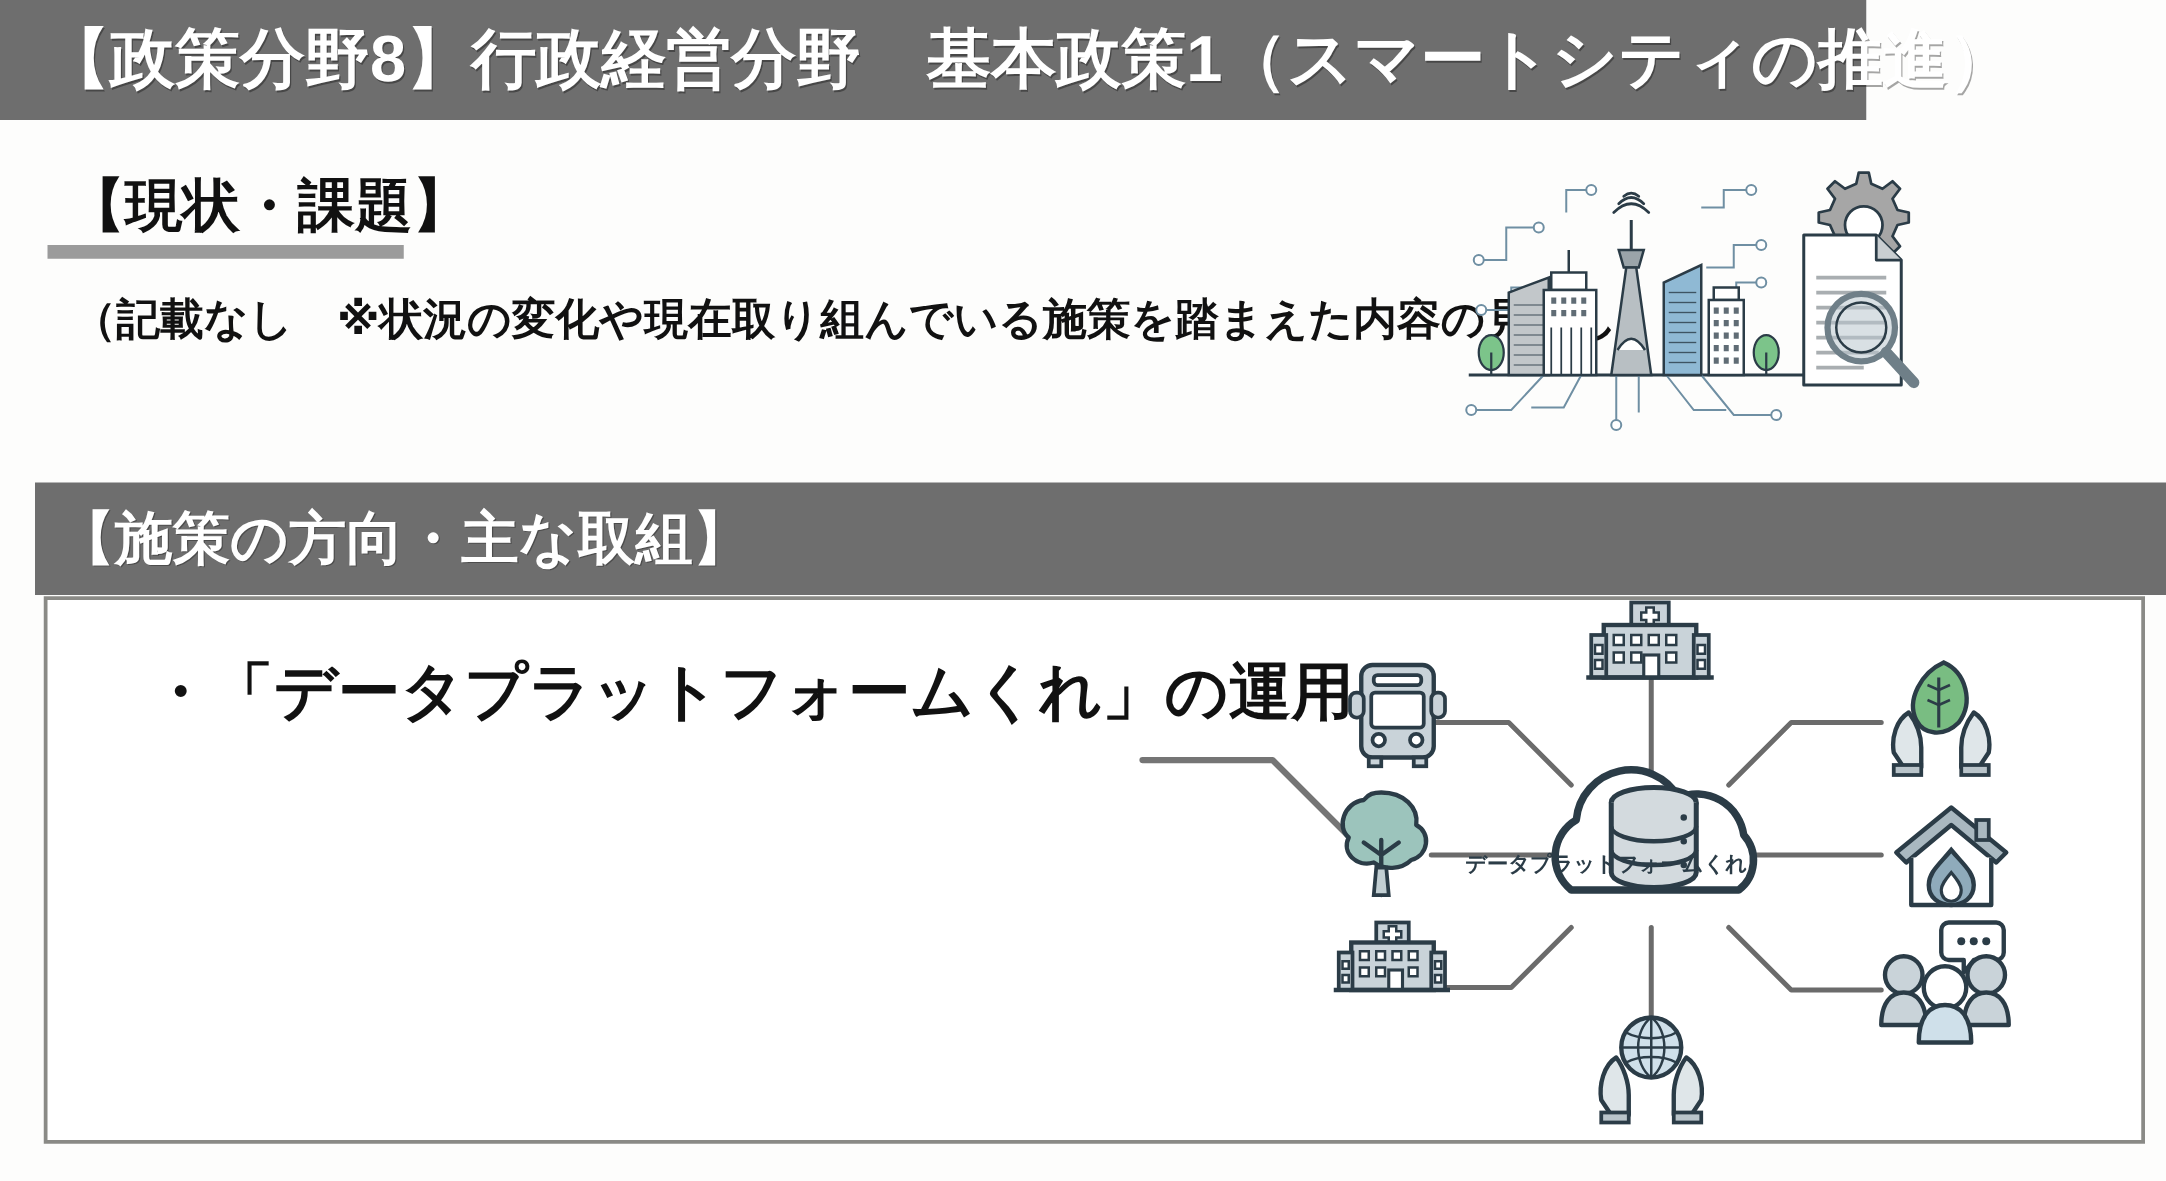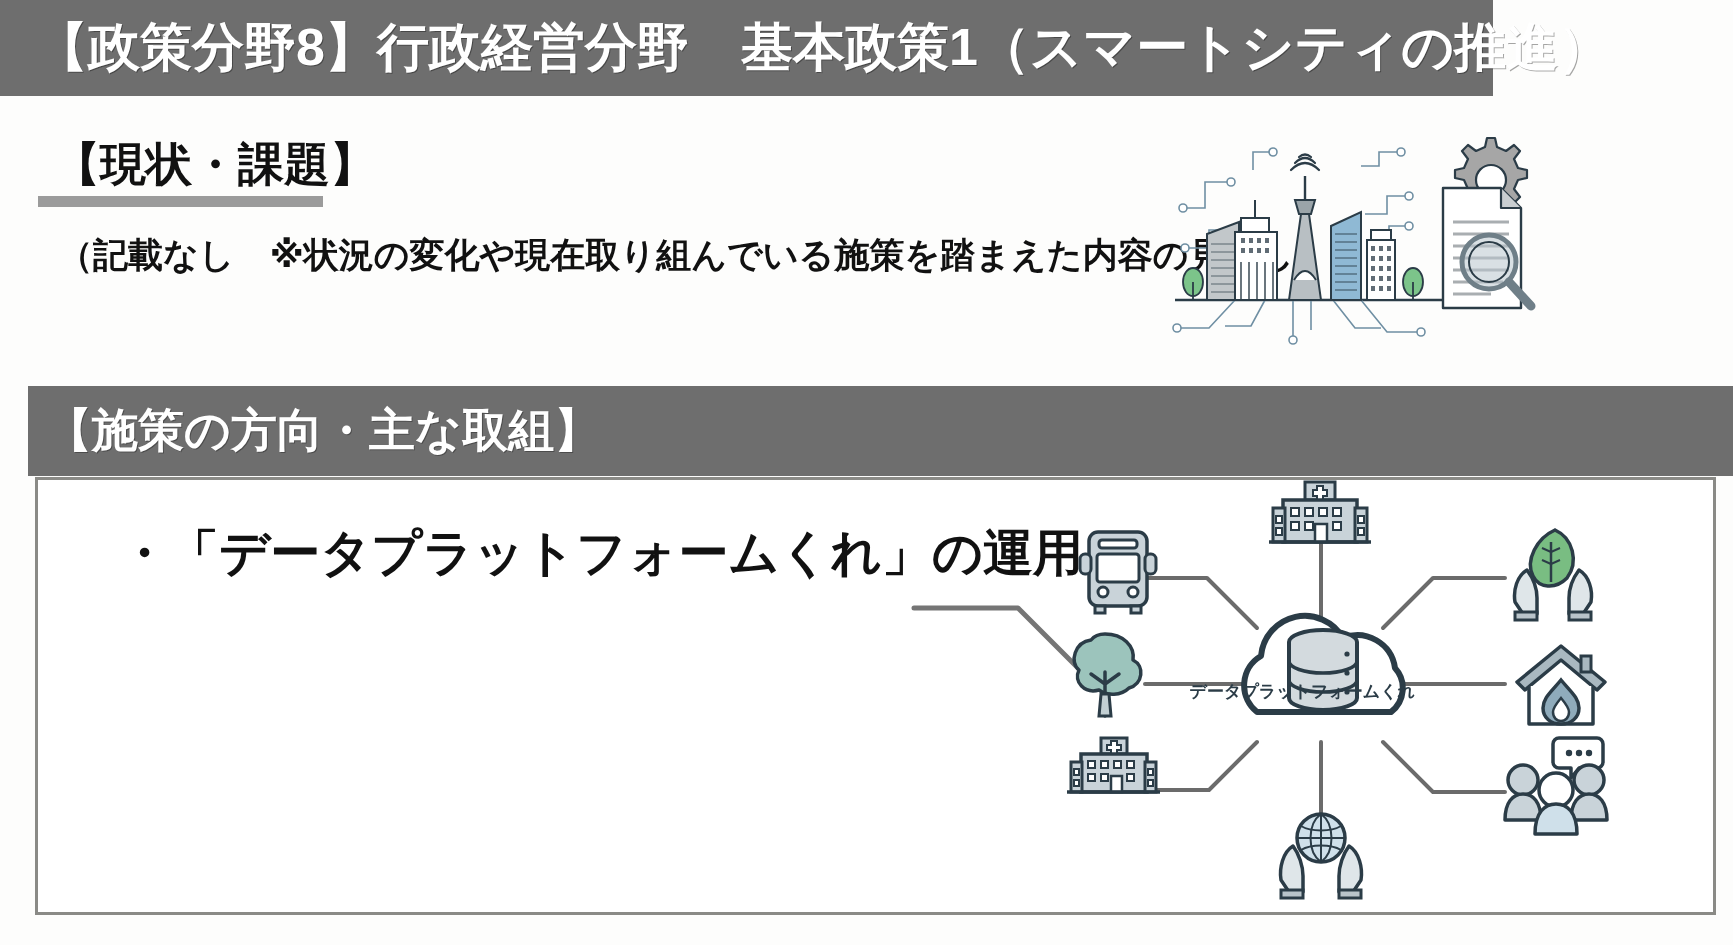--- a/index.html
+++ b/index.html
@@ -142,21 +142,21 @@
     left: 1035px;
     top: 480px;
     width: 640px;
     height: 425px;
   }
   .diagram-caption {
     position: absolute;
     left: 1155px;
     top: 680px;
     width: 260px;
-    text-align: right;
+    text-align: center;
     font-size: 17px;
     font-weight: bold;
     color: #2b3c47;
     white-space: nowrap;
   }
 </style>
 </head>
 <body>
 
 <div id="slide">

